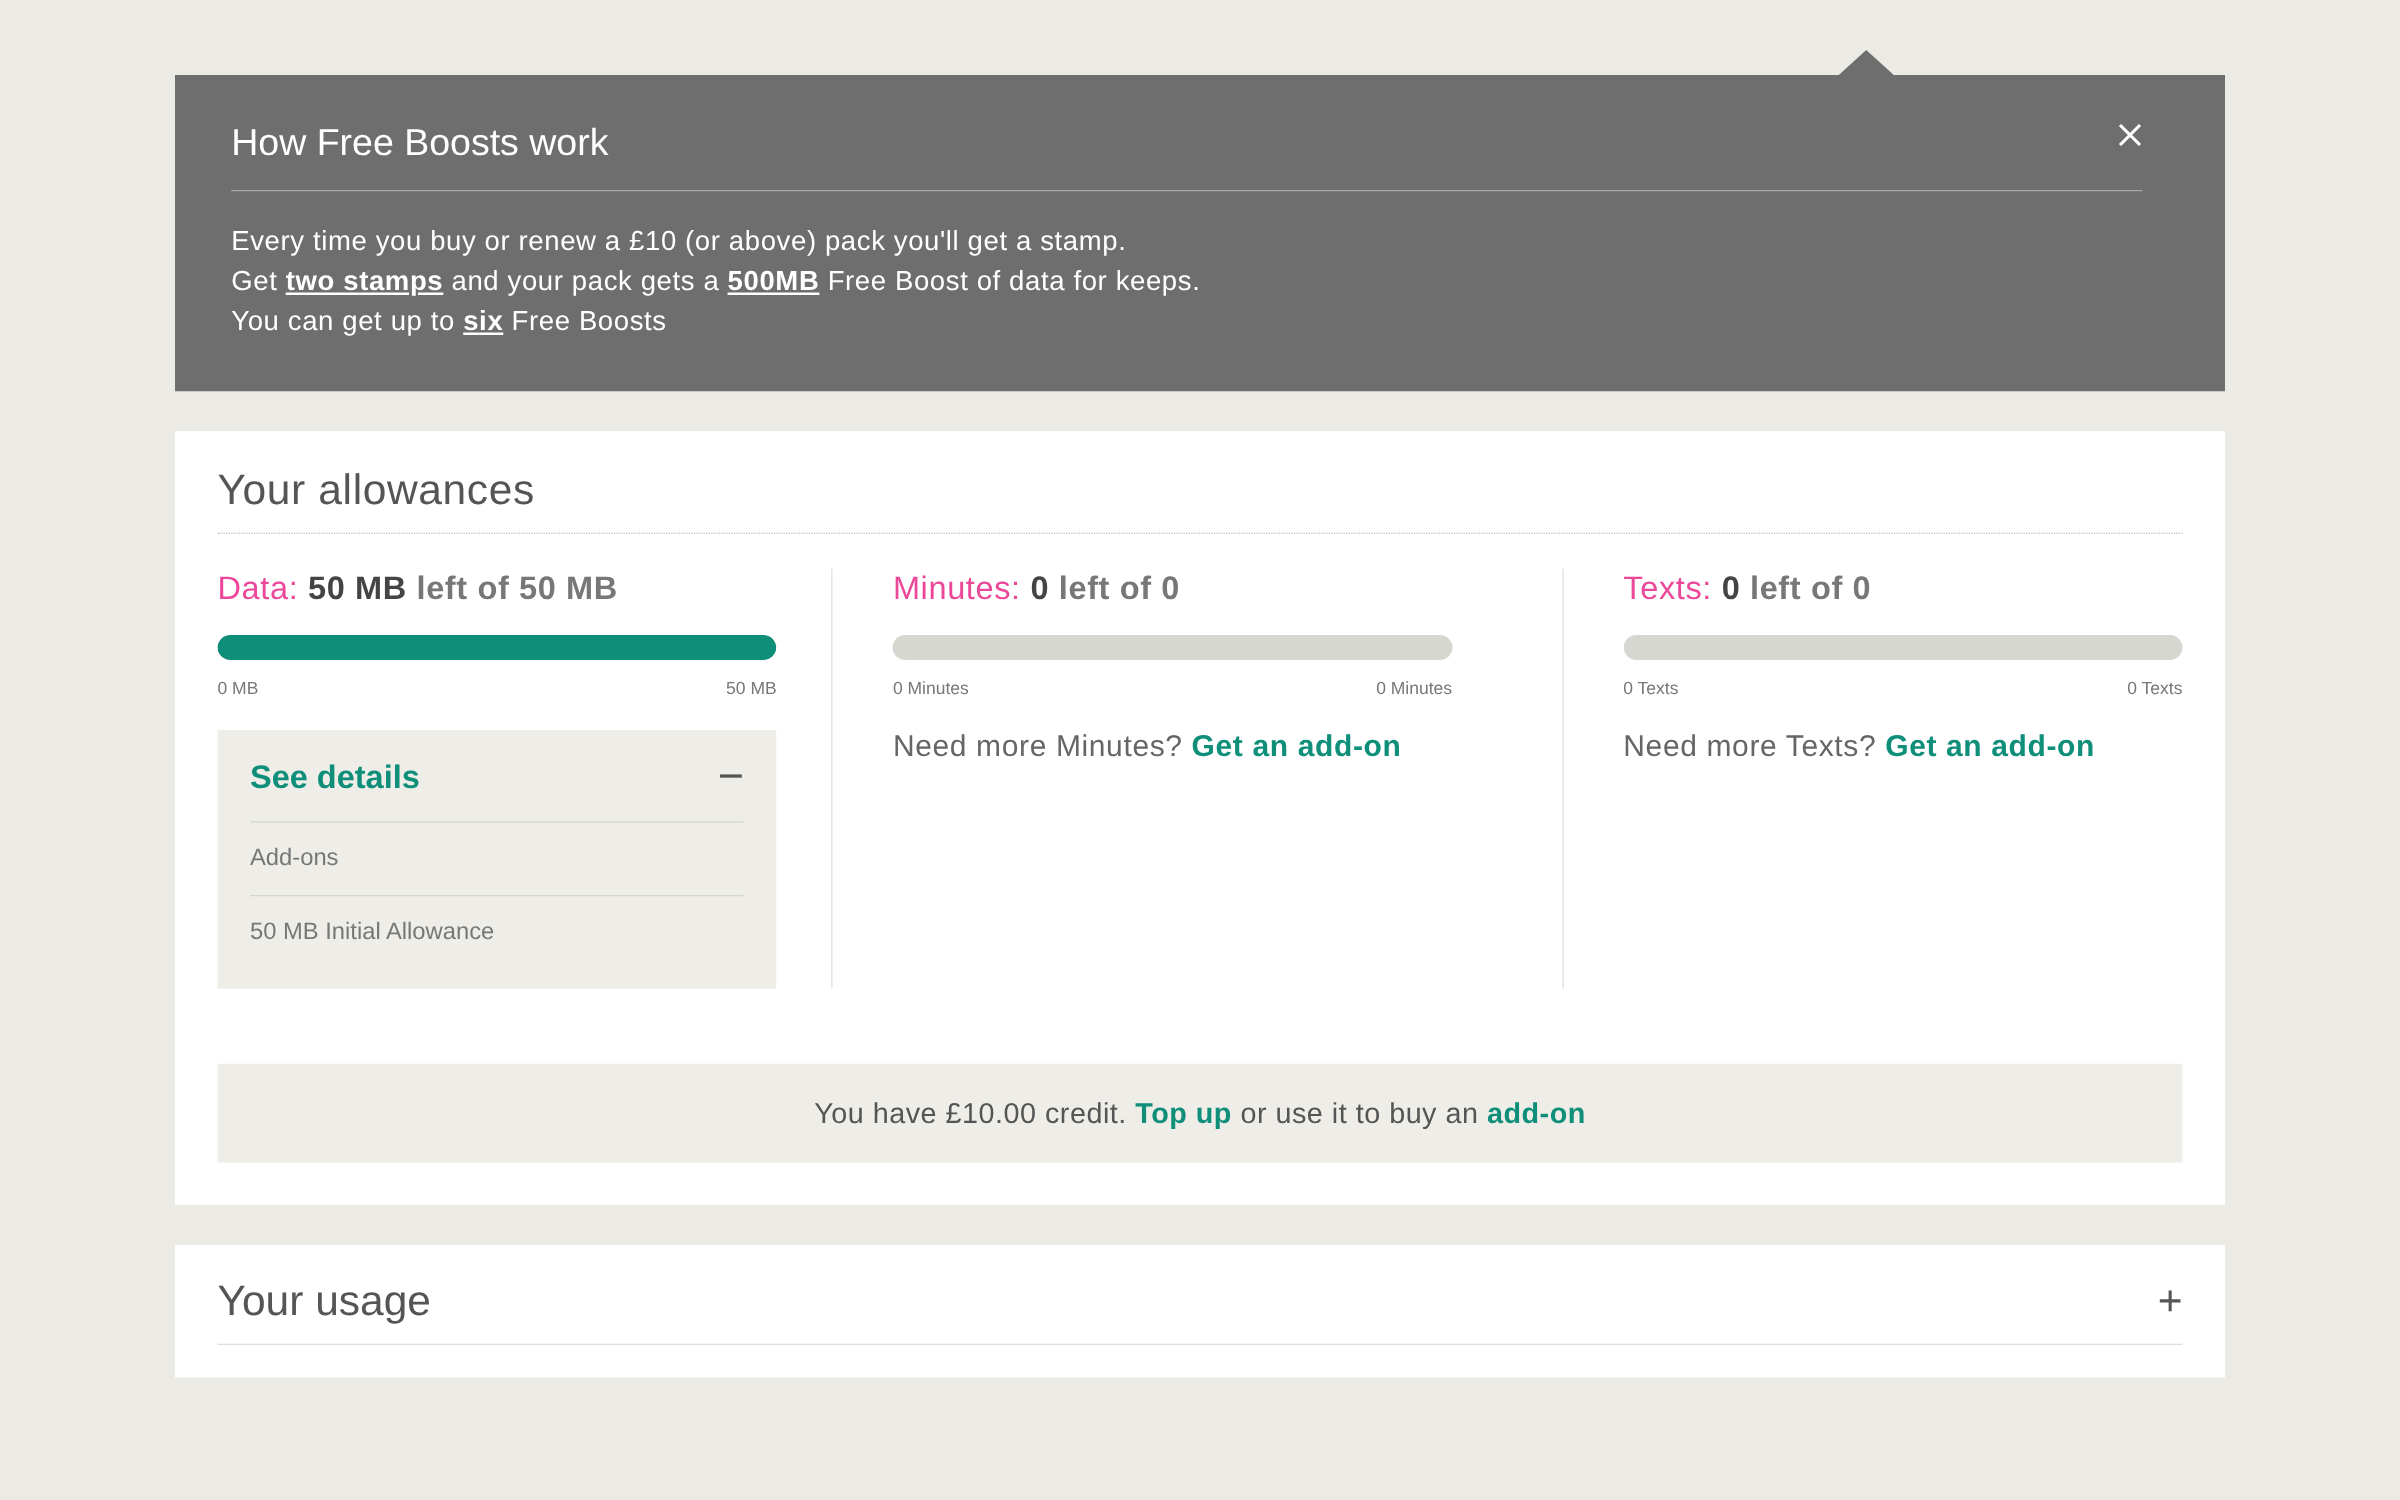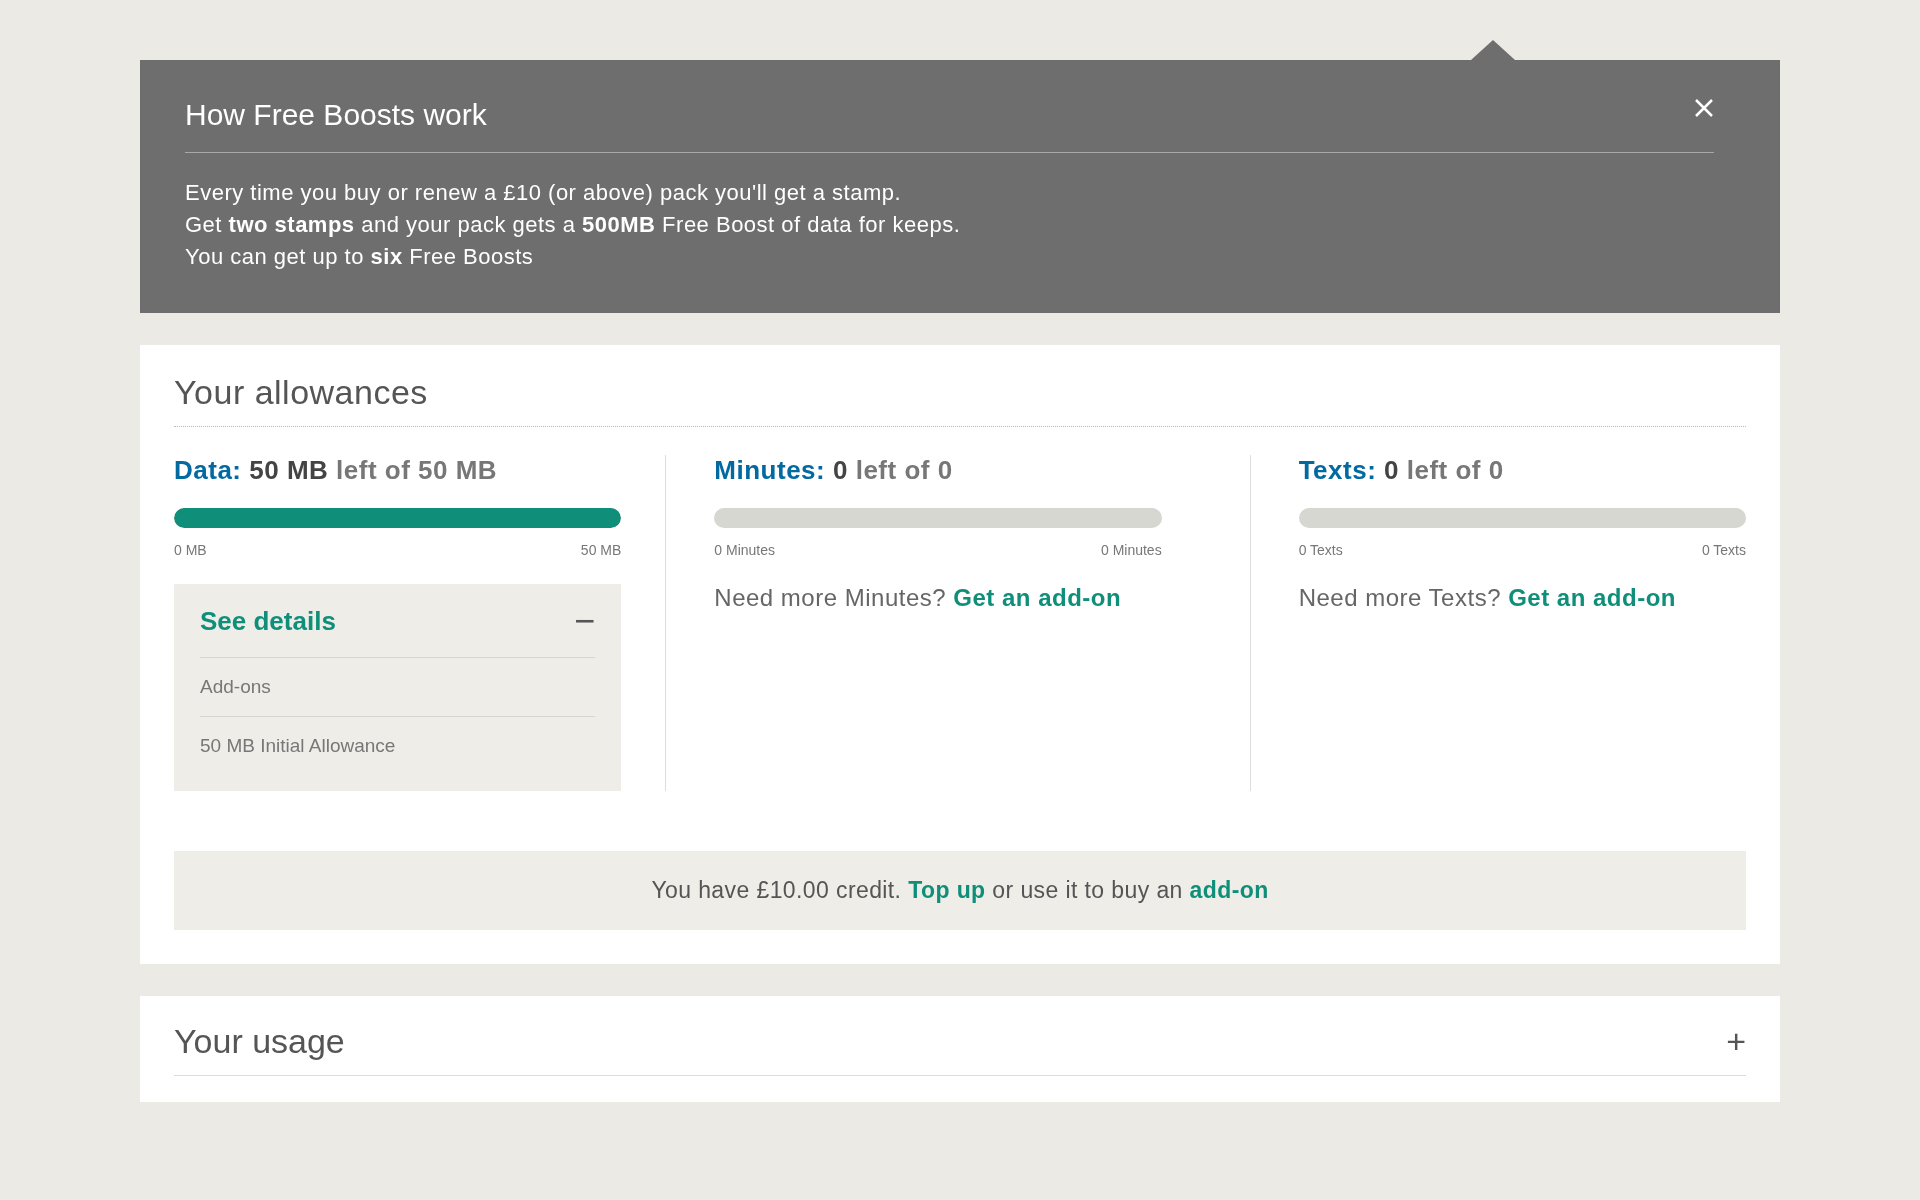--- a/index.html
+++ b/index.html
@@ -34,21 +34,21 @@
       padding-bottom: 20px;
       border-bottom: 1px solid rgba(255,255,255,0.4);
       margin-bottom: 24px;
       width: calc(100% - 40px);
     }
     .info-body p {
       font-size: 22px;
       line-height: 1.45;
       letter-spacing: 0.5px;
     }
-    .info-body strong { font-weight: 700; }
+    .info-body strong { font-weight: 700; text-decoration: underline; }
     .close-btn {
       position: absolute;
       top: 32px; right: 60px;
       width: 32px; height: 32px;
       cursor: pointer;
       display: flex; align-items: center; justify-content: center;
     }
     .close-btn svg { width: 24px; height: 24px; stroke: #fff; stroke-width: 2.5; }
     .card {
       background: #fff;
@@ -76,21 +76,21 @@
       border-left: 1px solid #ddd;
       padding-left: 48px;
     }
     .allowance-col:last-child { padding-right: 0; margin-left: 44px; }
     .allow-title {
       font-size: 26px;
       color: #555;
       letter-spacing: 0.5px;
       margin-bottom: 22px;
     }
-    .allow-title .lbl { font-weight: 700; color: #0369a1; }
+    .allow-title .lbl { font-weight: 400; color: #ec4899; }
     .allow-title .val { font-weight: 700; color: #444; }
     .allow-title .rest { font-weight: 700; color: #777; }
     .progress {
       height: 20px;
       background: #d7d7d2;
       border-radius: 10px;
       overflow: hidden;
       margin-bottom: 14px;
     }
     .progress-fill {

